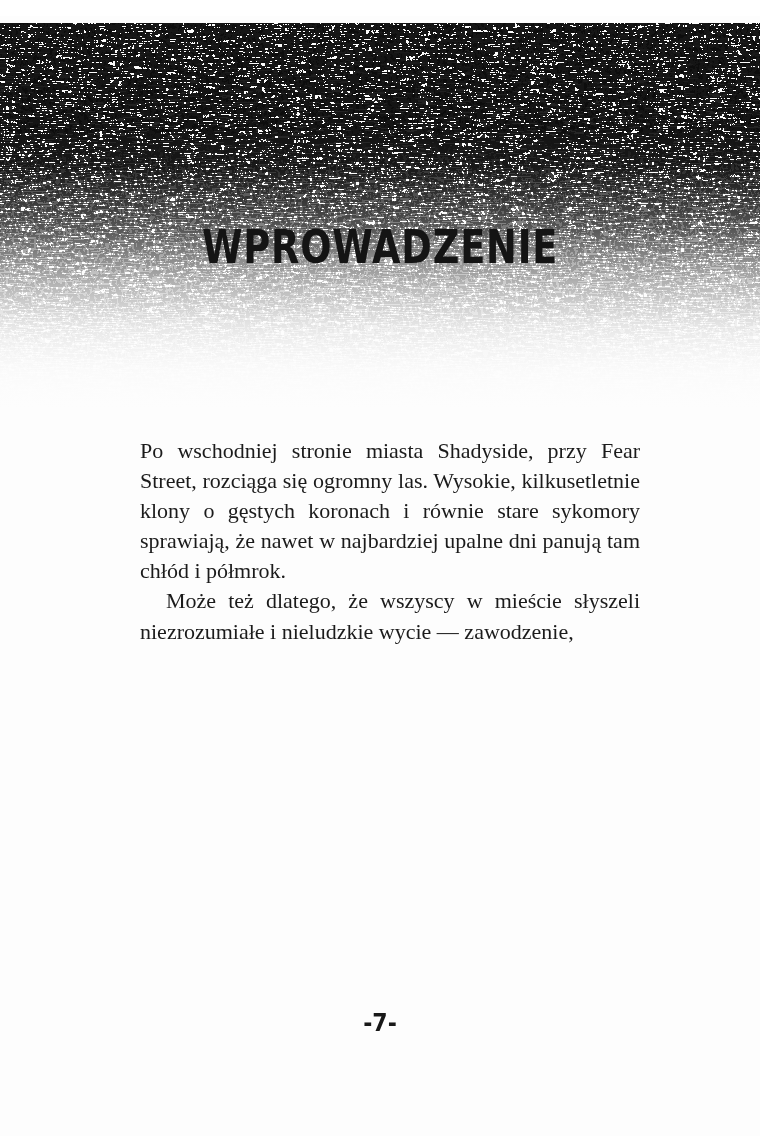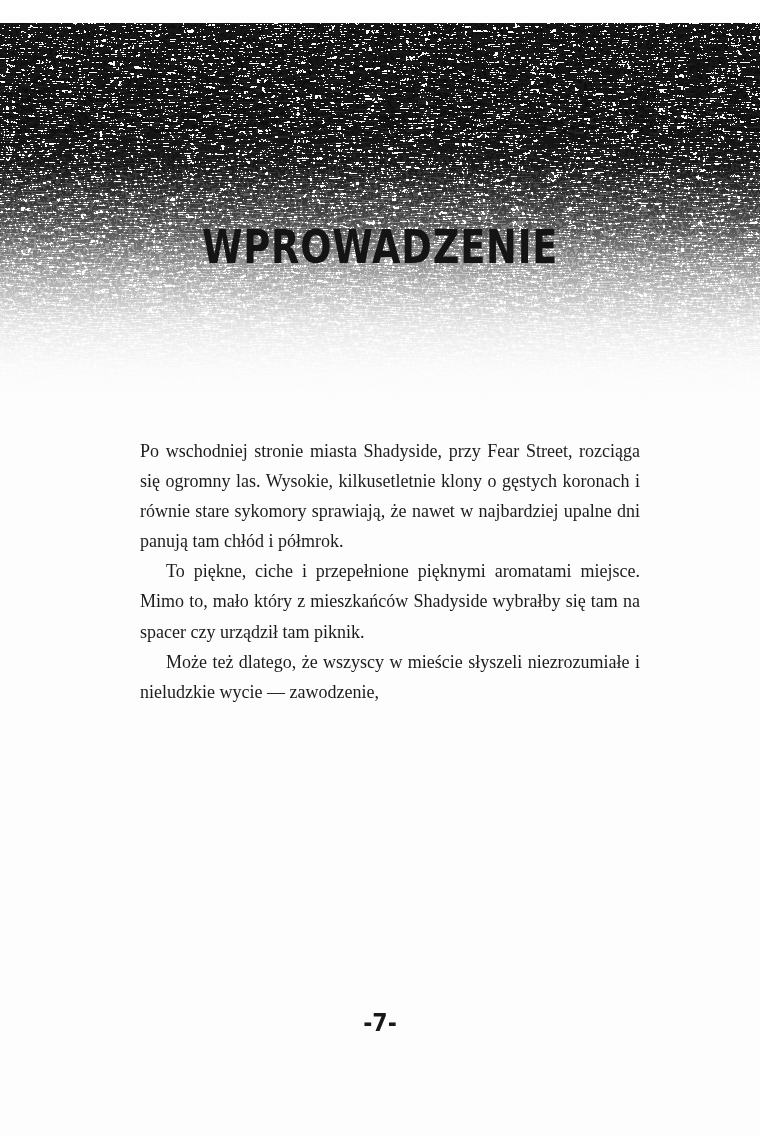--- a/index.html
+++ b/index.html
@@ -82,21 +82,21 @@
     white-space: nowrap;
     z-index: 5;
   }
 
   
   .body-text {
     position: absolute;
     left: 140px;
     top: 420px;
     width: 500px;
-    font-size: 18px;
+    font-size: 22px;
     line-height: 30.1px;
     text-align: justify;
     text-justify: inter-word;
     color: #1b1b1b;
   }
 
   .body-text p {
     margin: 0;
     text-indent: 26px;
     hyphens: manual;
@@ -203,19 +203,18 @@
       </g>
     </svg>
     <div class="grunge-fade"></div>
     <div class="grunge-topcap"></div>
   </div>
 
   <div class="chapter-title">WPROWADZENIE</div>
 
   <div class="body-text">
     <p class="first">Po wschodniej stronie miasta Shadyside, przy Fear Street, rozciąga się ogromny las. Wysokie, kilkusetletnie klony o gęstych koronach i równie stare sykomory sprawiają, że nawet w najbardziej upalne dni panują tam chłód i półmrok.</p>
-    <p>To piękne, ciche i przepełnione pięknymi aromatami miejsce. Mimo to, mało który z mieszkańców Shadyside wybrałby się tam na spacer czy urządził tam piknik.</p>
     <p>Może też dlatego, że wszyscy w mieście słyszeli niezrozumiałe i nieludzkie wycie — zawodzenie,</p>
   </div>
 
   <div class="page-number">-7-</div>
 
 </div>
 
 </body></html>

